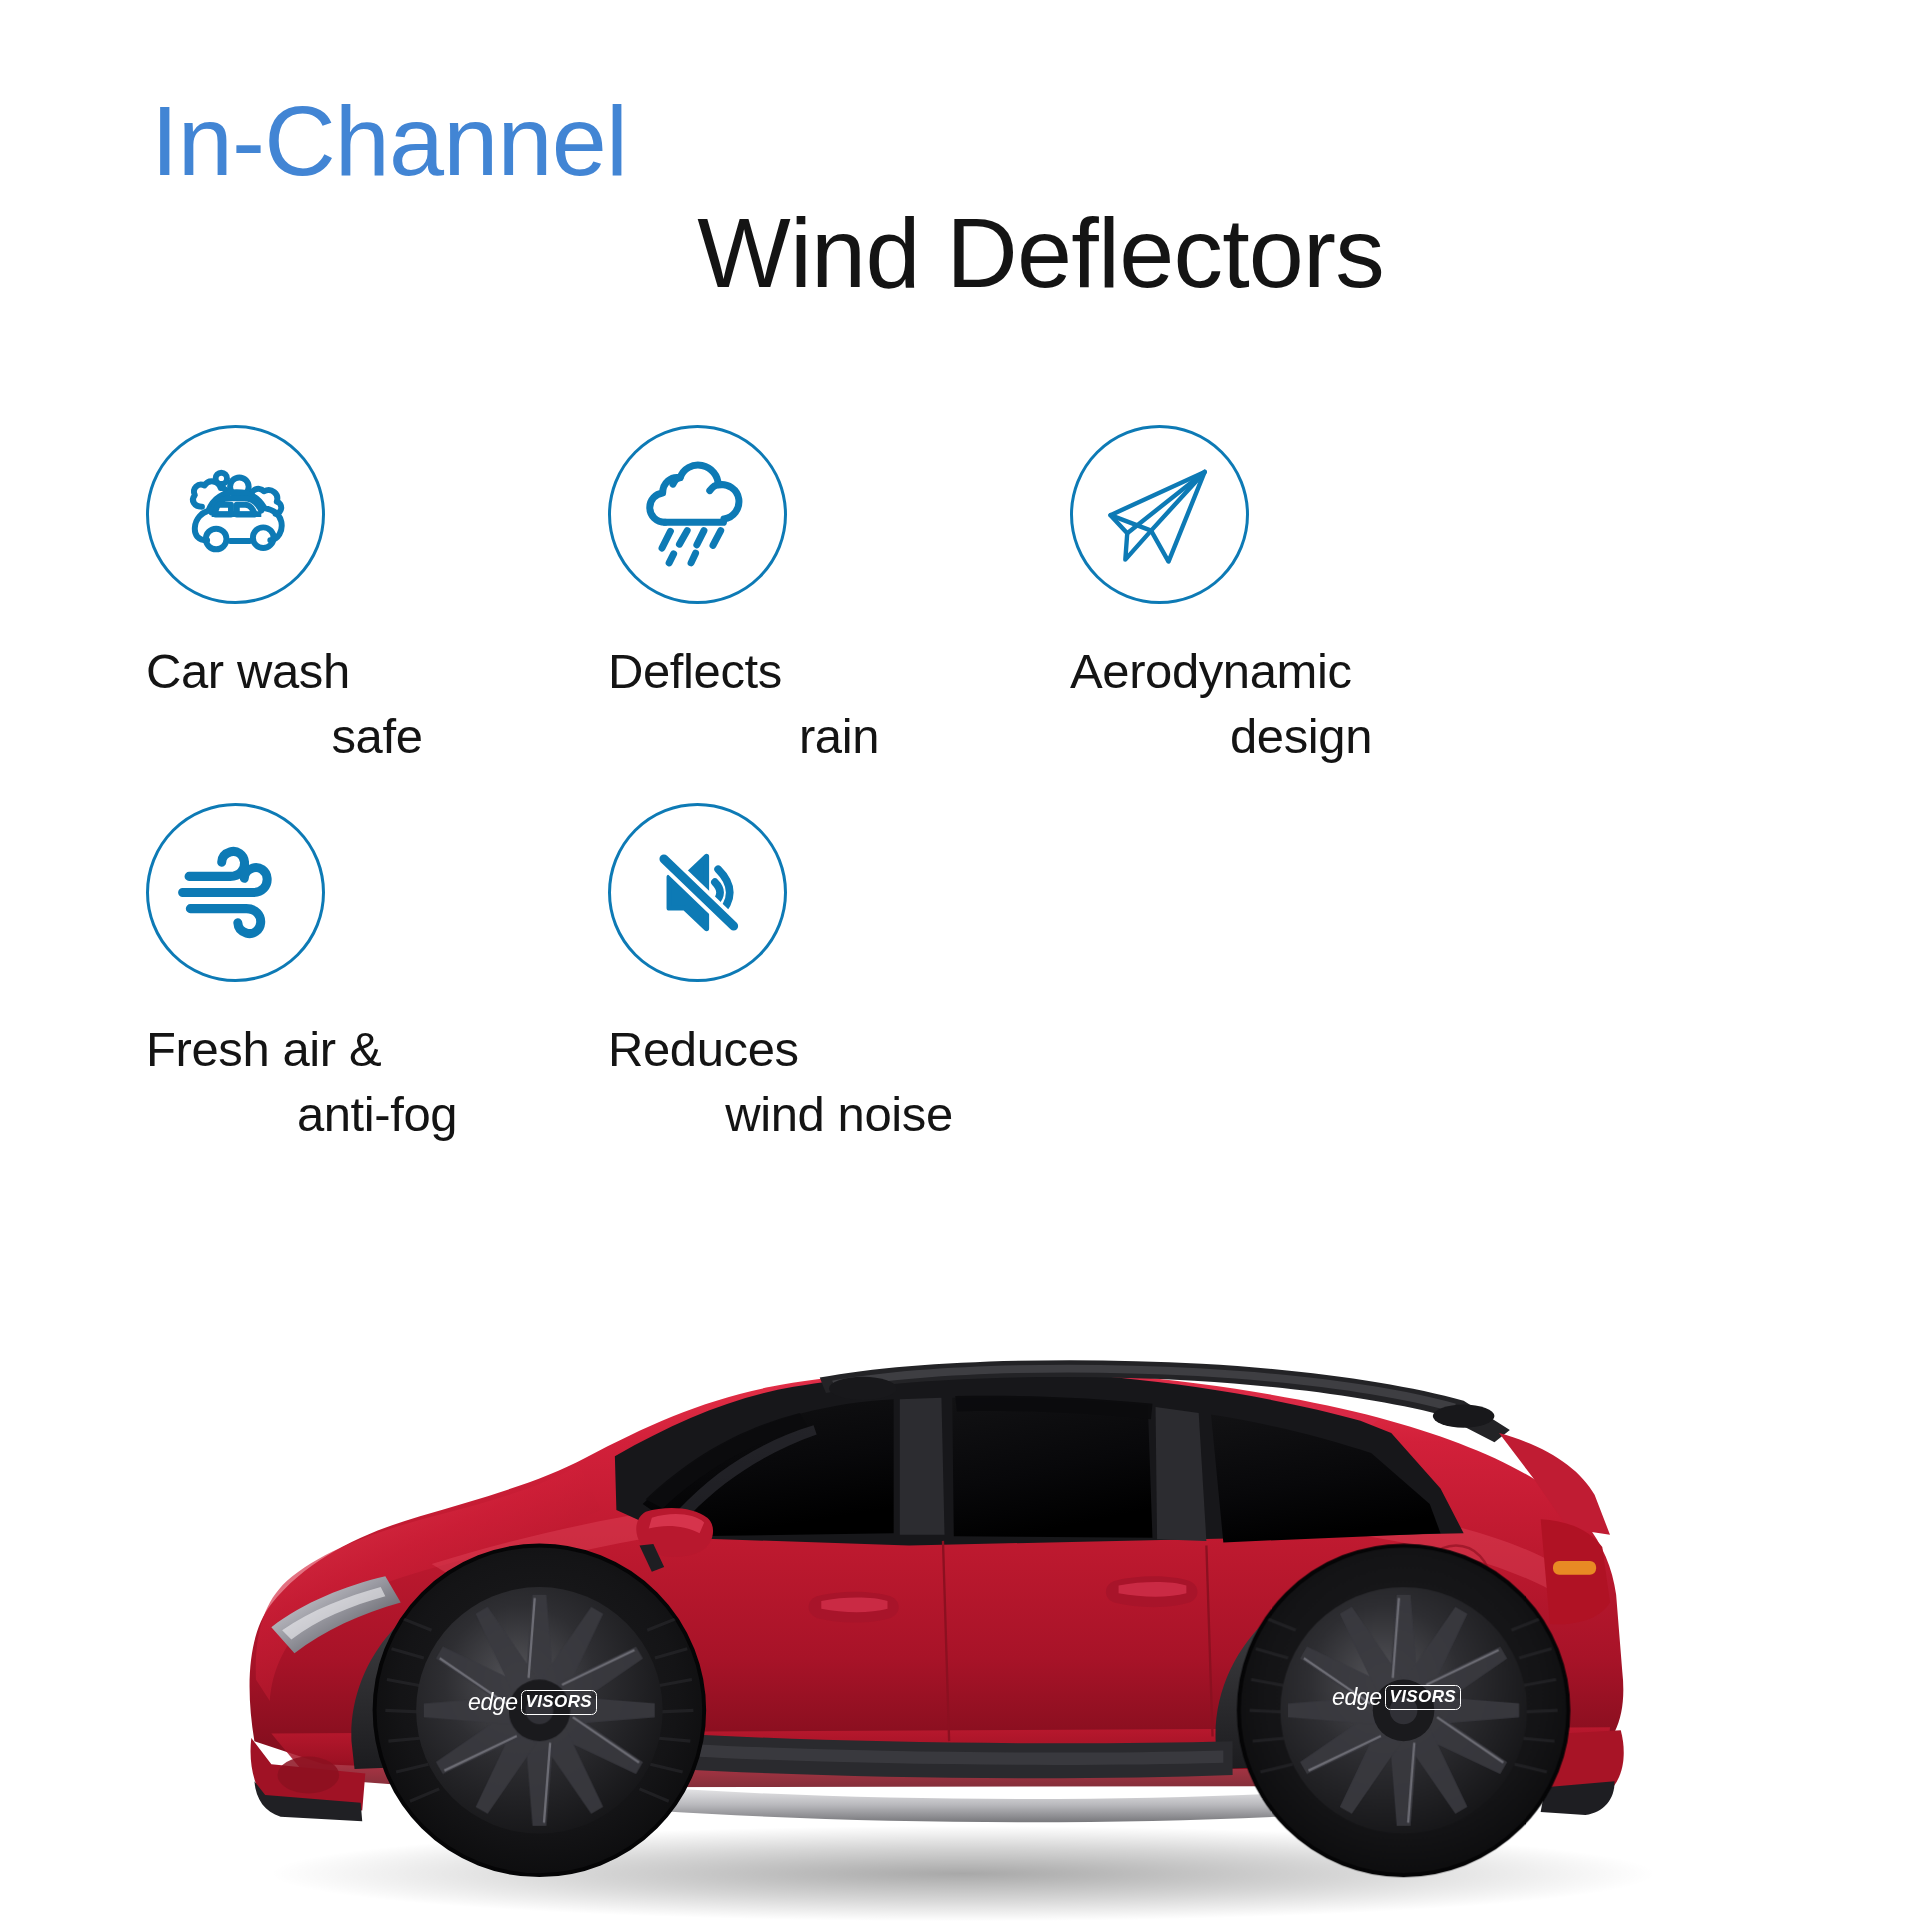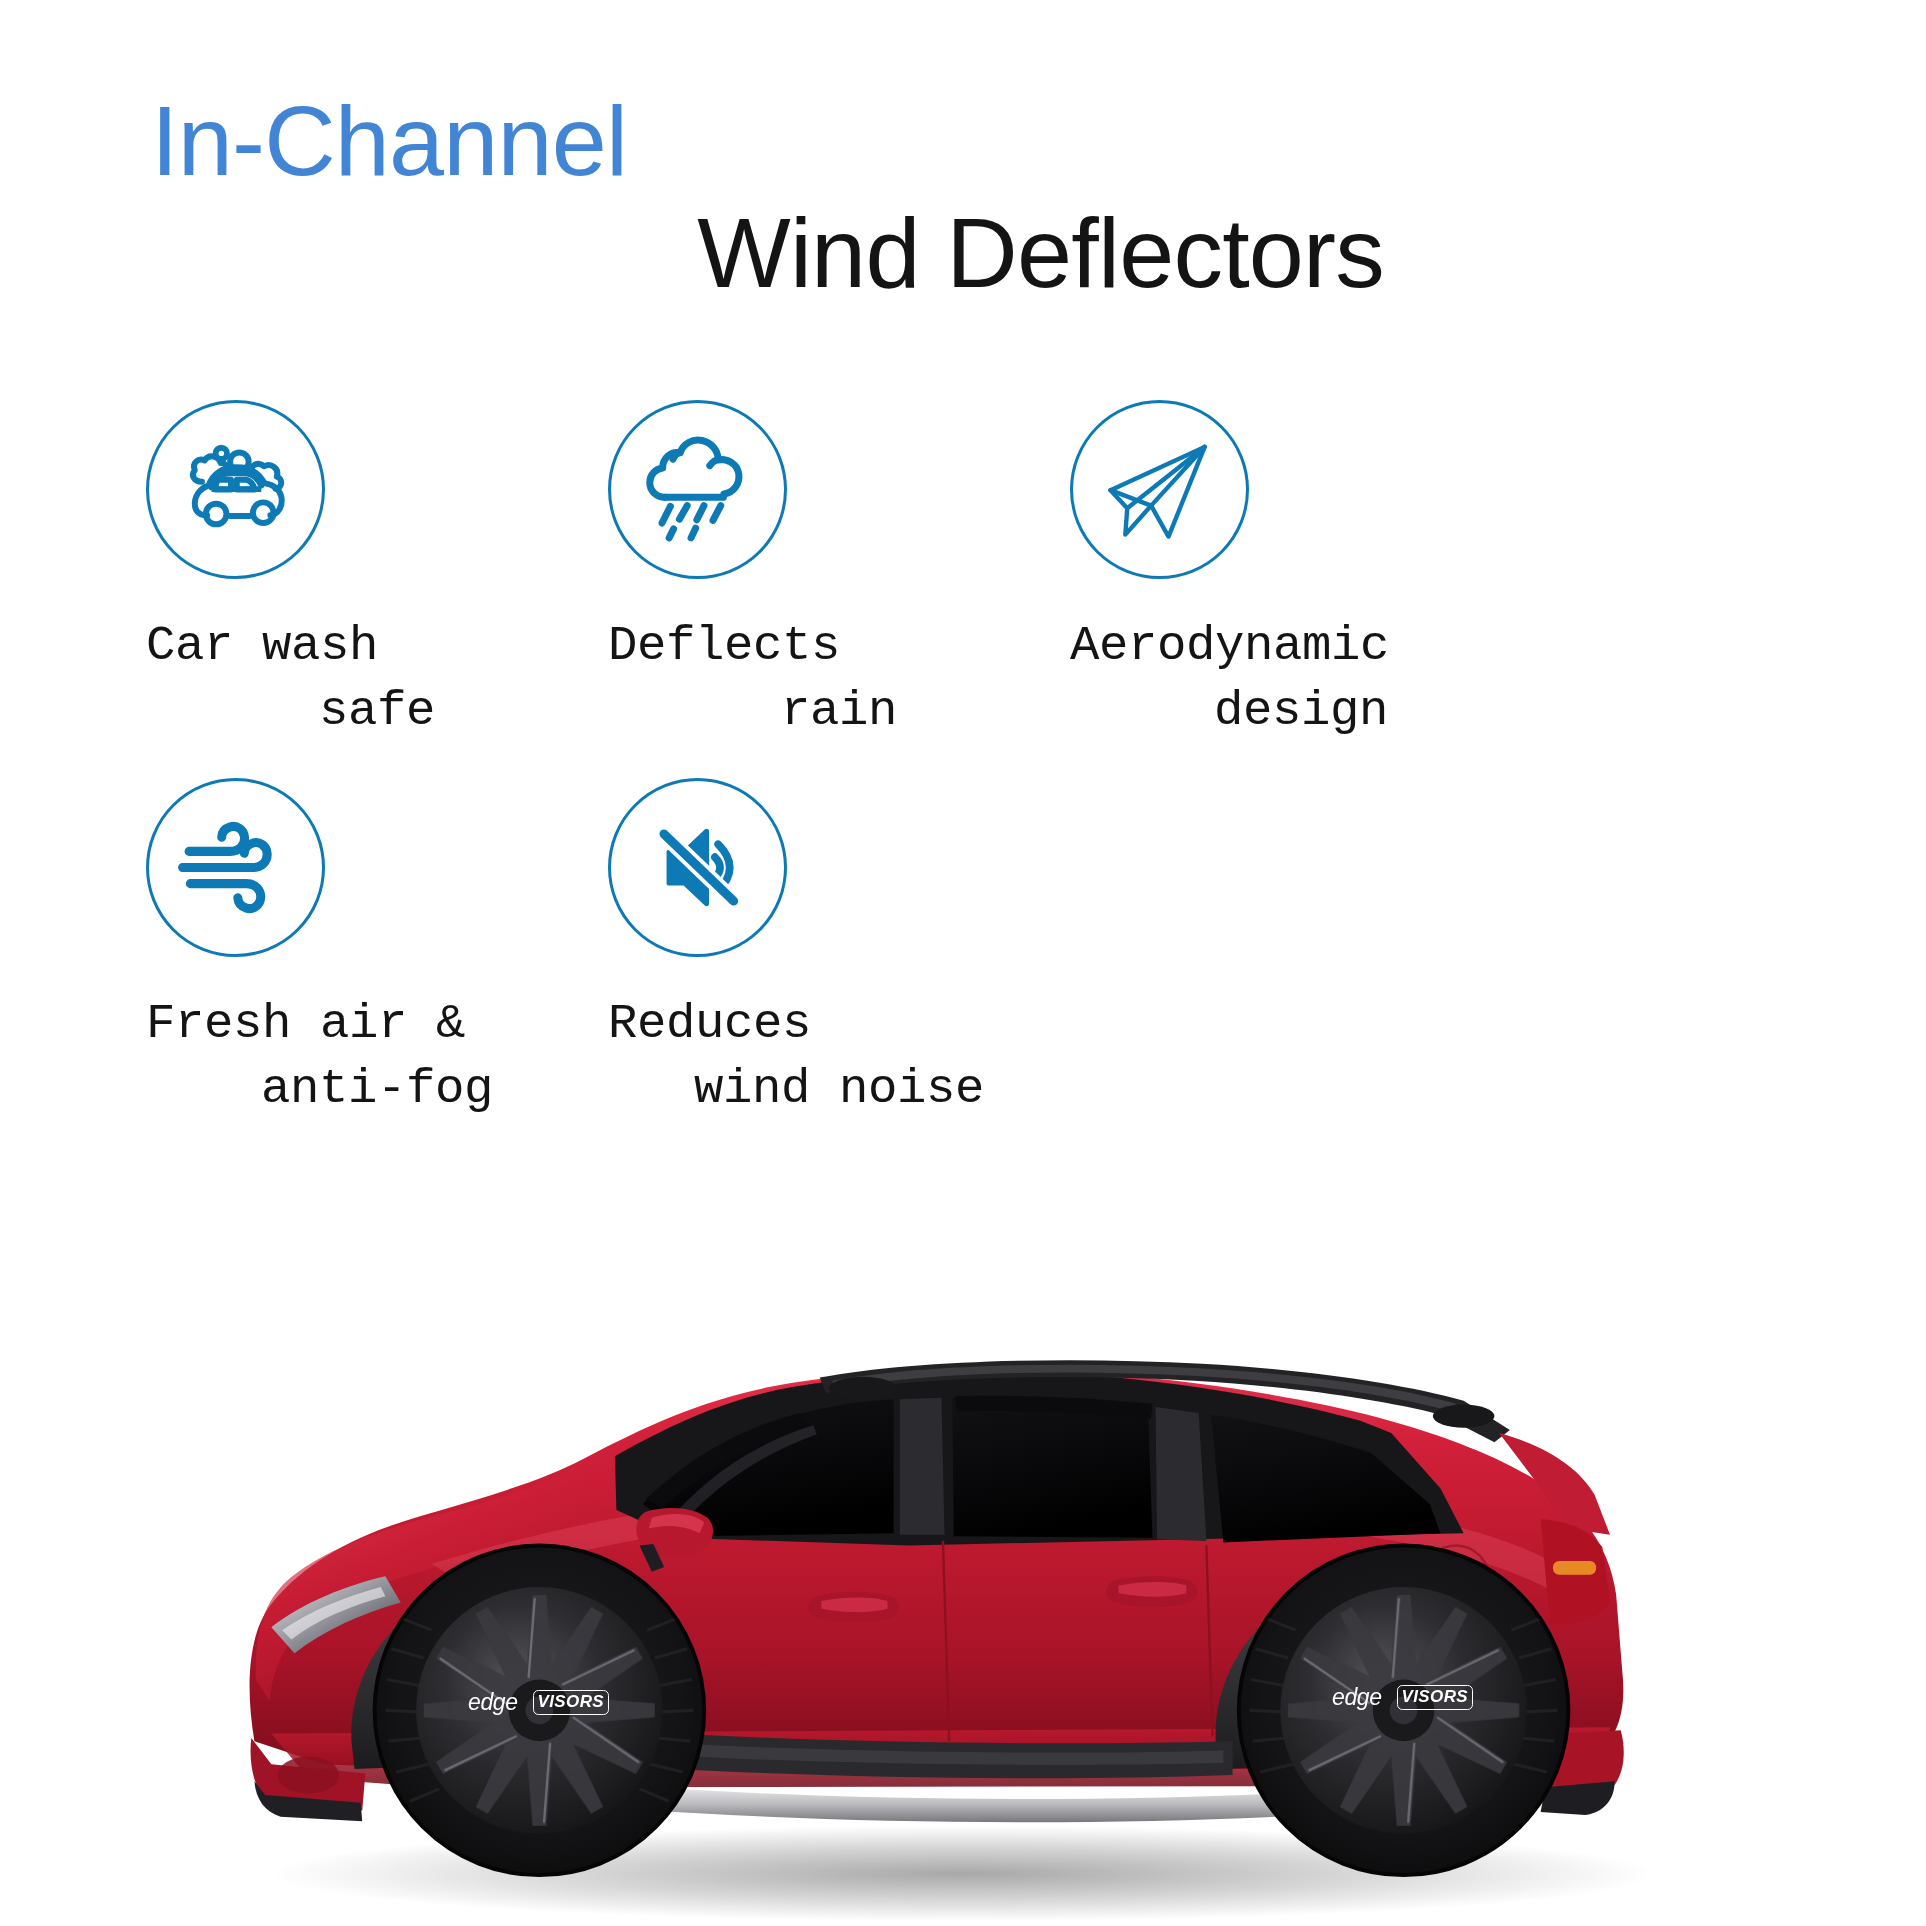--- a/index.html
+++ b/index.html
@@ -42,26 +42,25 @@
     color: #141414;
     white-space: nowrap;
     margin-top: 7.7px;
     text-align: right;
   }
 
   
   .feature-grid {
     position: absolute;
     left: 146px;
-    top: 400px;
+    top: 425px;
     width: 1356px;
     display: grid;
     grid-template-columns: repeat(3, 462px);
     grid-template-rows: 378px 378px;
-    font-family: Liberation Mono, monospace;
   }
   .feature {
     position: relative;
     width: 462px;
   }
   .icon-circle {
     width: 179px;
     height: 179px;
     border: 3.9px solid #0d7ab5;
     border-radius: 50%;
@@ -90,21 +89,21 @@
     height: 724px;
     overflow: hidden;
   }
   .car-svg { display: block; }
 
   .wheel-mark {
     position: absolute;
     color: #ffffff;
     display: flex;
     align-items: center;
-    gap: 15px;
+    gap: 3px;
     pointer-events: none;
     user-select: none;
   }
   .wheel-mark .wm-word {
     font-size: 23px;
     font-weight: 400;
     letter-spacing: -0.4px;
     font-style: italic;
     font-family: "Liberation Sans", sans-serif;
   }

